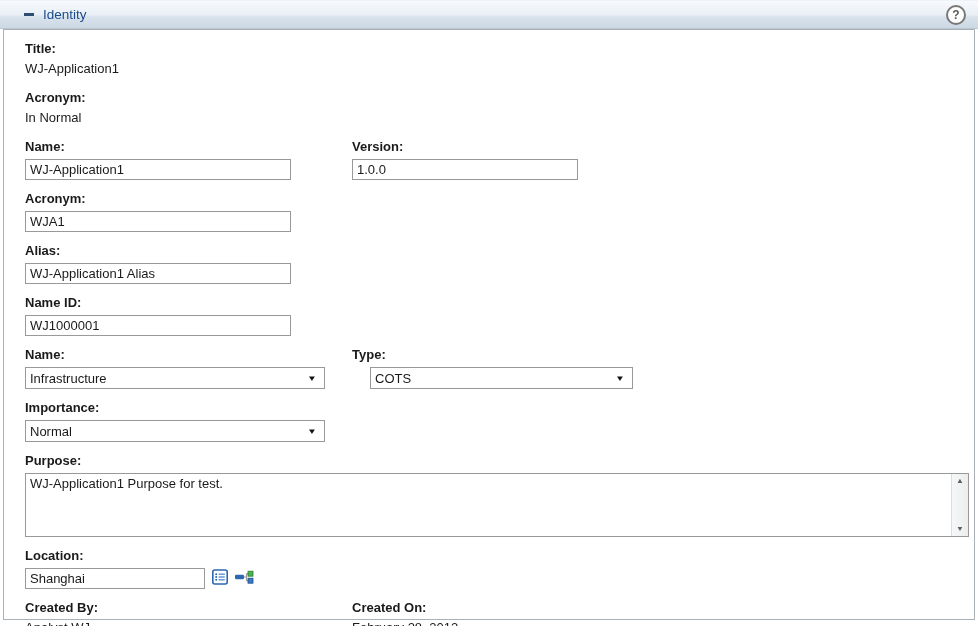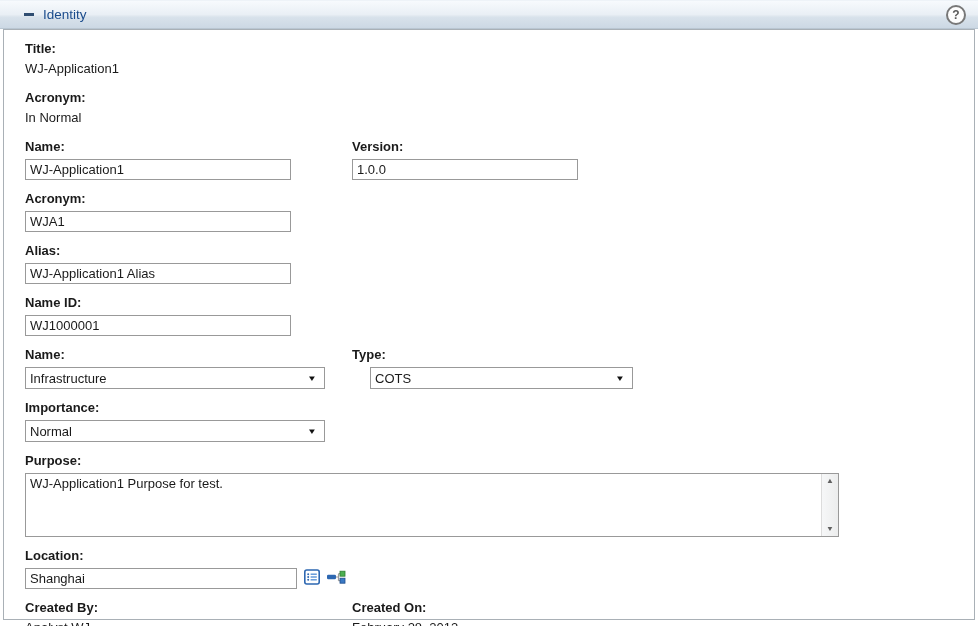--- a/index.html
+++ b/index.html
@@ -43,37 +43,37 @@
   .c1{width:327px;flex:0 0 327px;}
   .c2{flex:1;}
   
   .text-input{
     box-sizing:border-box;height:21px;border:1px solid #999;background:#fff;
     padding:1px 4px;font-family:"Liberation Sans", sans-serif;font-size:13px;color:#1a1a1a;
     display:block;
   }
   .w-main{width:266px;}
   .w-col2{width:226px;}
-  .w-loc{width:272px;display:inline-block;}
+  .w-loc{width:180px;display:inline-block;}
   
   .select-wrap{position:relative;display:inline-block;}
   .flat-select{
     -webkit-appearance:none;-moz-appearance:none;appearance:none;
     box-sizing:border-box;height:22px;border:1px solid #999;border-radius:0;
     background:#fff;font-family:"Liberation Sans", sans-serif;font-size:13px;color:#1a1a1a;
     padding:1px 24px 1px 4px;
   }
   .sel-main{width:300px;}
   .sel-col2{width:263px;margin-left:18px;}
   .select-arrow{
     position:absolute;right:8px;top:50%;transform:translateY(-52%) scaleY(.8);
     font-size:10px;color:#111;pointer-events:none;
   }
   
-  .textarea-wrap{position:relative;width:814px;height:64px;}
+  .textarea-wrap{position:relative;width:944px;height:64px;}
   .purpose-textarea{
     box-sizing:border-box;width:100%;height:100%;border:1px solid #999;
     resize:none;overflow:hidden;background:#fff;
     padding:2px 24px 2px 4px;
     font-family:"Liberation Sans", sans-serif;font-size:13px;color:#1a1a1a;
   }
   .fake-scrollbar{
     position:absolute;top:1px;right:1px;bottom:1px;width:17px;box-sizing:border-box;
     background:linear-gradient(90deg,#f6f7f8,#eceded);
     border-left:1px solid #dcdcdc;

